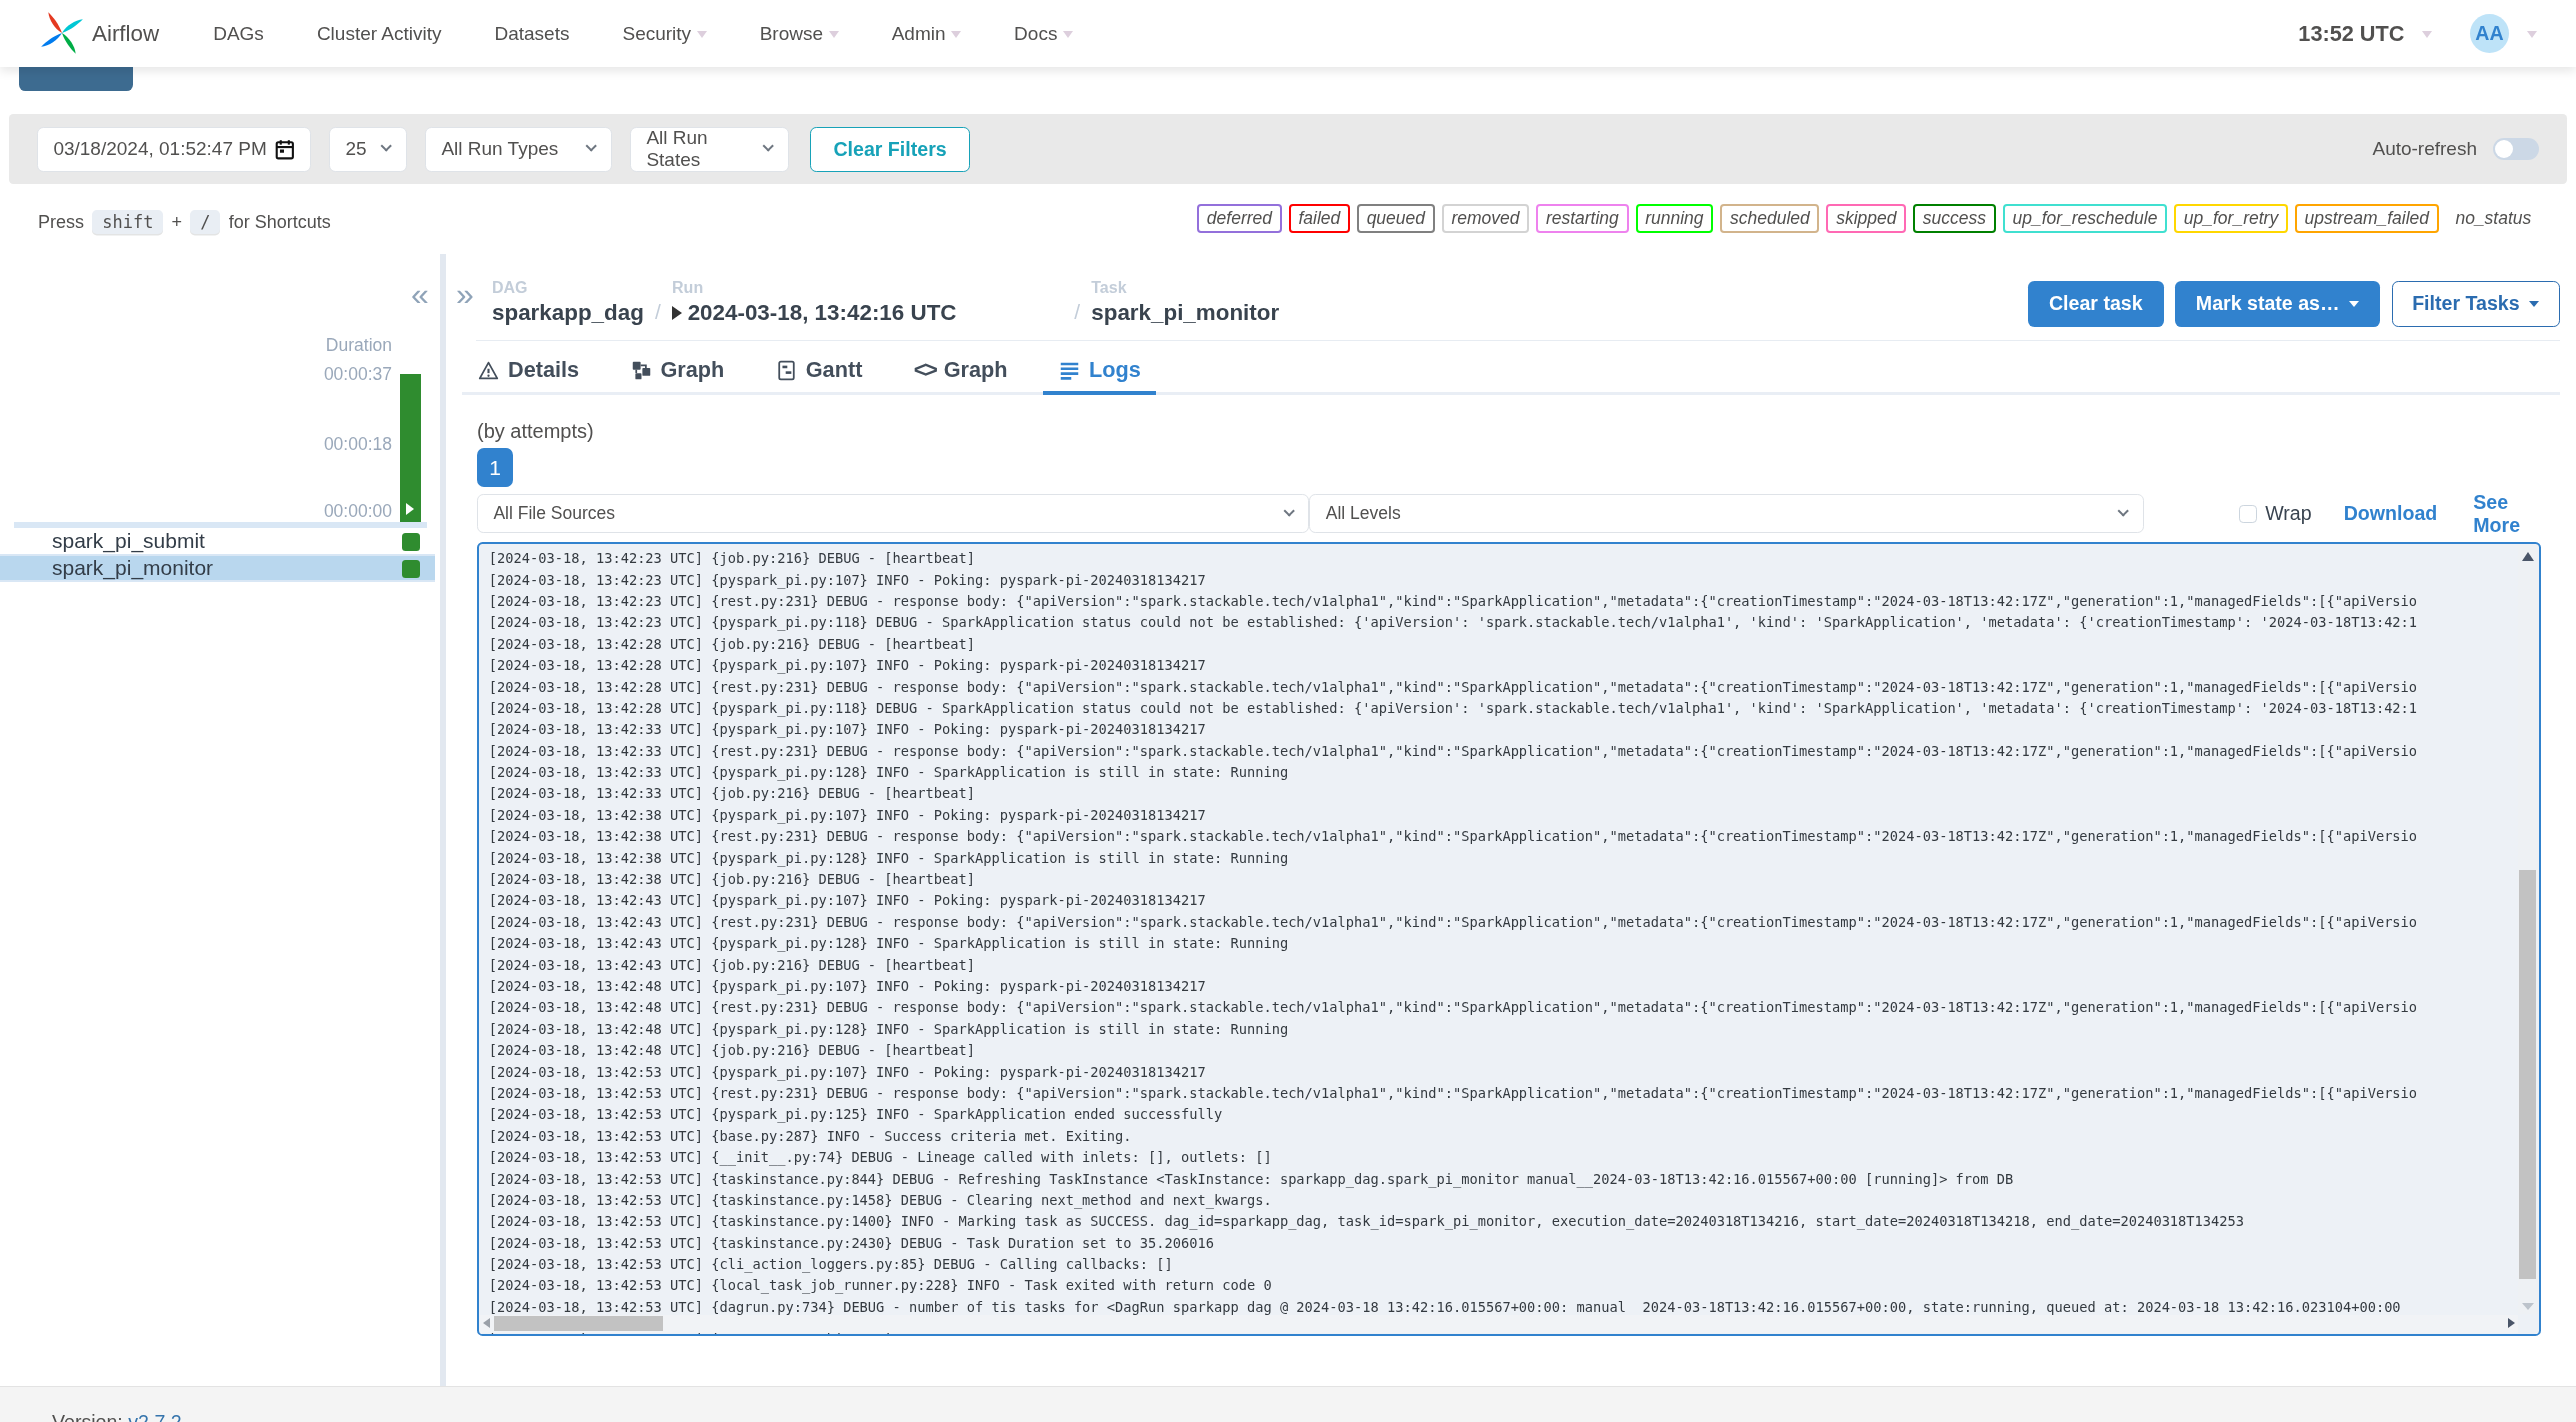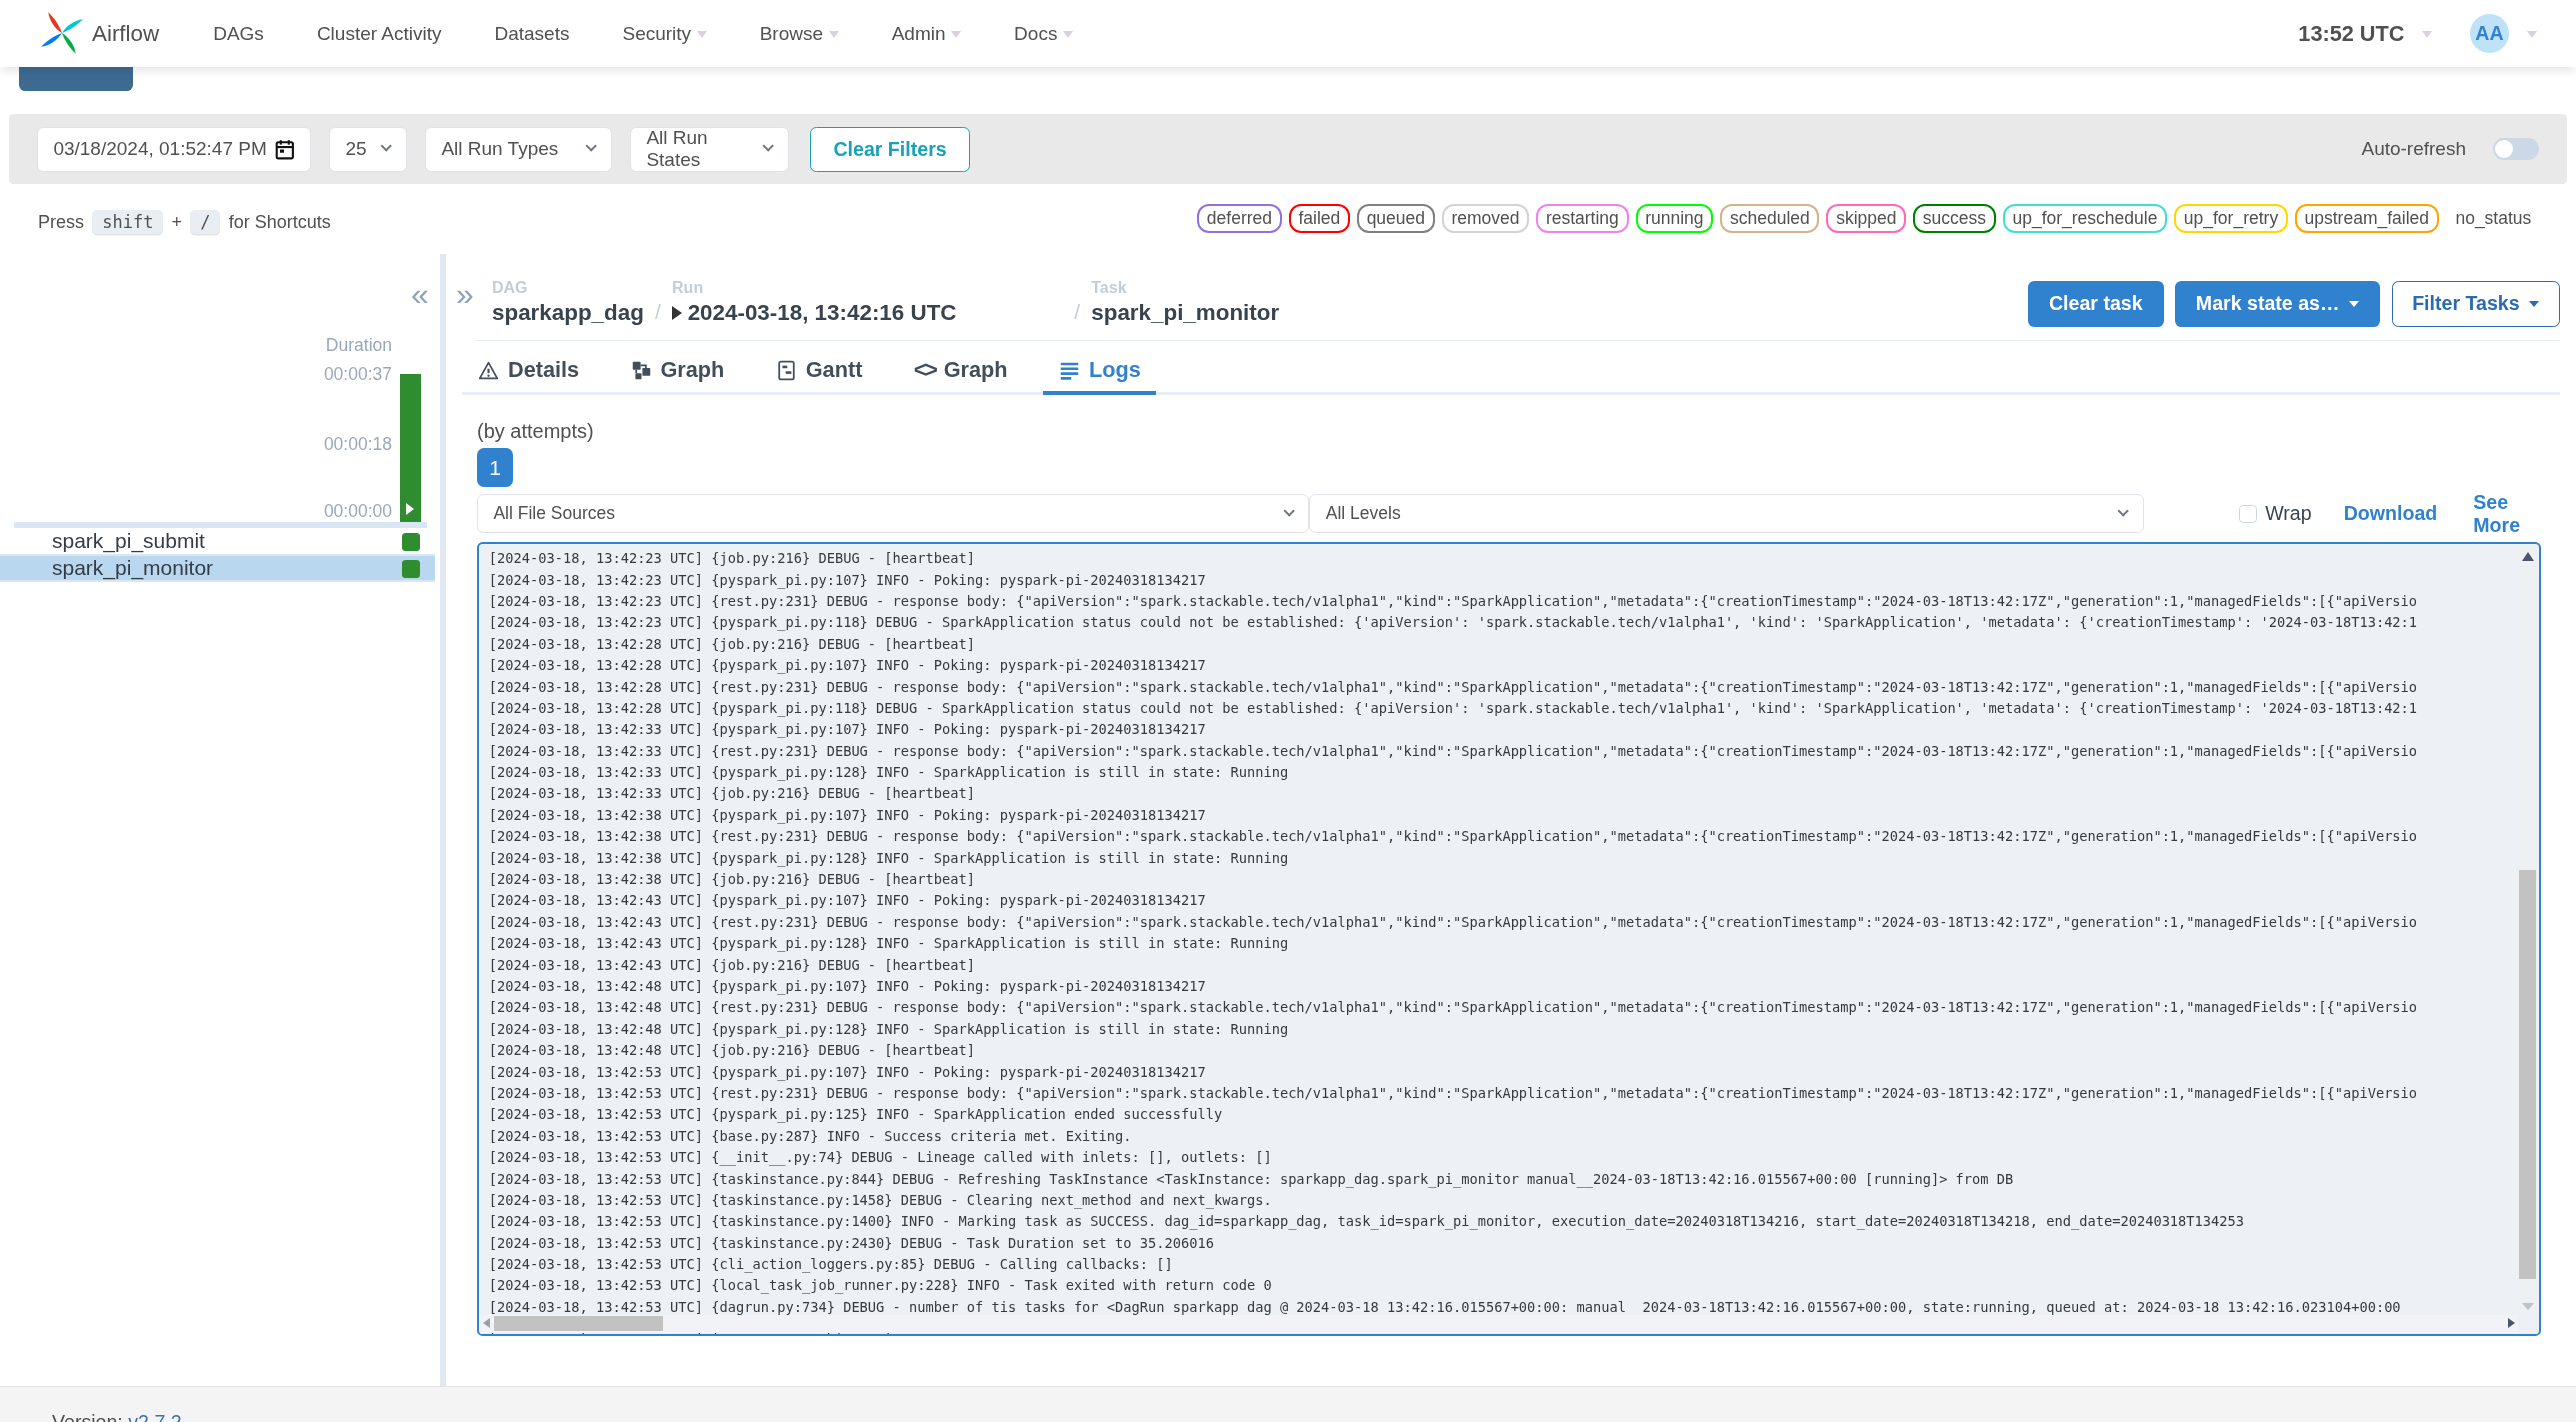--- a/index.html
+++ b/index.html
@@ -29,33 +29,33 @@
   .filterbar { position:absolute; left:9px; right:9px; top:114px; height:70px; background:#e9e9e9;
                border-radius:4.2px; display:flex; align-items:center; padding:0 28px; z-index:10; }
   .f-input { background:#fff; border:0.7px solid #dfe3e8; border-radius:6.3px; height:45px;
              display:flex; align-items:center; font-size:19px; color:#51504f; padding:0 15.4px; }
   .f-date { width:274px; justify-content:space-between; }
   .f-sel { justify-content:space-between; }
   .sel-chev { width:8.4px; height:8.4px; border-right:2.1px solid #6e7680; border-bottom:2.1px solid #6e7680;
               transform:rotate(45deg); margin-top:-5.6px; flex:none; margin-left:12.6px; }
   .btn-clear { background:#fff; border:1.4px solid #17a2b8; color:#17a2b8; font-weight:bold; font-size:19.6px;
                border-radius:6.3px; height:45px; padding:0 22.4px; display:flex; align-items:center; cursor:pointer; }
-  .auto-refresh { margin-left:auto; display:flex; align-items:center; gap:27px; }
+  .auto-refresh { margin-left:auto; display:flex; align-items:center; gap:16px; }
   .ar-label { font-size:19px; color:#51504f; }
   .toggle { width:46px; height:22.4px; border-radius:12px; background:#ccd8e6; position:relative; cursor:pointer; }
   .toggle .knob { position:absolute; left:2.1px; top:2.1px; width:18px; height:18px; border-radius:50%; background:#fff; }
 
   
   .shortcut-row { position:absolute; left:38px; top:210px; display:flex; align-items:center; gap:8.4px;
                   font-size:18px; color:#51504f; }
   .kbd { background:#e9eef4; border-radius:4.9px; padding:2.1px 9.8px; font-family:"DejaVu Sans Mono", monospace;
          font-size:17px; color:#51504f; box-shadow:0 1.4px 0 rgba(27,31,35,0.12); }
   .badge-row { position:absolute; right:35px; top:204px; display:flex; align-items:center; gap:7px; }
-  .badge { border:2.1px solid transparent; border-radius:12px; background:#fff; color:#51504f;
-           font-size:17.5px; padding:2.1px 7.7px; white-space:nowrap; }
+  .badge { border:2.1px solid transparent; border-radius:4px; background:#fff; color:#51504f;
+           font-size:17.5px; padding:2.1px 7.7px; white-space:nowrap;font-style:italic; }
   .badge.noborder { border-color:transparent; }
 
   
   .sidebar { position:absolute; left:0; top:254px; width:440px; height:1132px; background:#fff; }
   .collapse-btn { position:absolute; left:411px; top:24px; font-size:32px; color:#8fa3b8; cursor:pointer; line-height:1; }
   .duration-label { position:absolute; left:238px; top:81px; width:154px; text-align:right;
                     font-size:17.5px; color:#9aa8ba; }
   .tick { position:absolute; left:210px; width:182px; text-align:right; font-size:17.5px; color:#9aa8ba; }
   .duration-bar { position:absolute; left:400px; top:120px; width:21px; height:148px; background:#2f8c2f; }
   .bar-play-icon { position:absolute; left:5.6px; bottom:7px; width:0; height:0;

